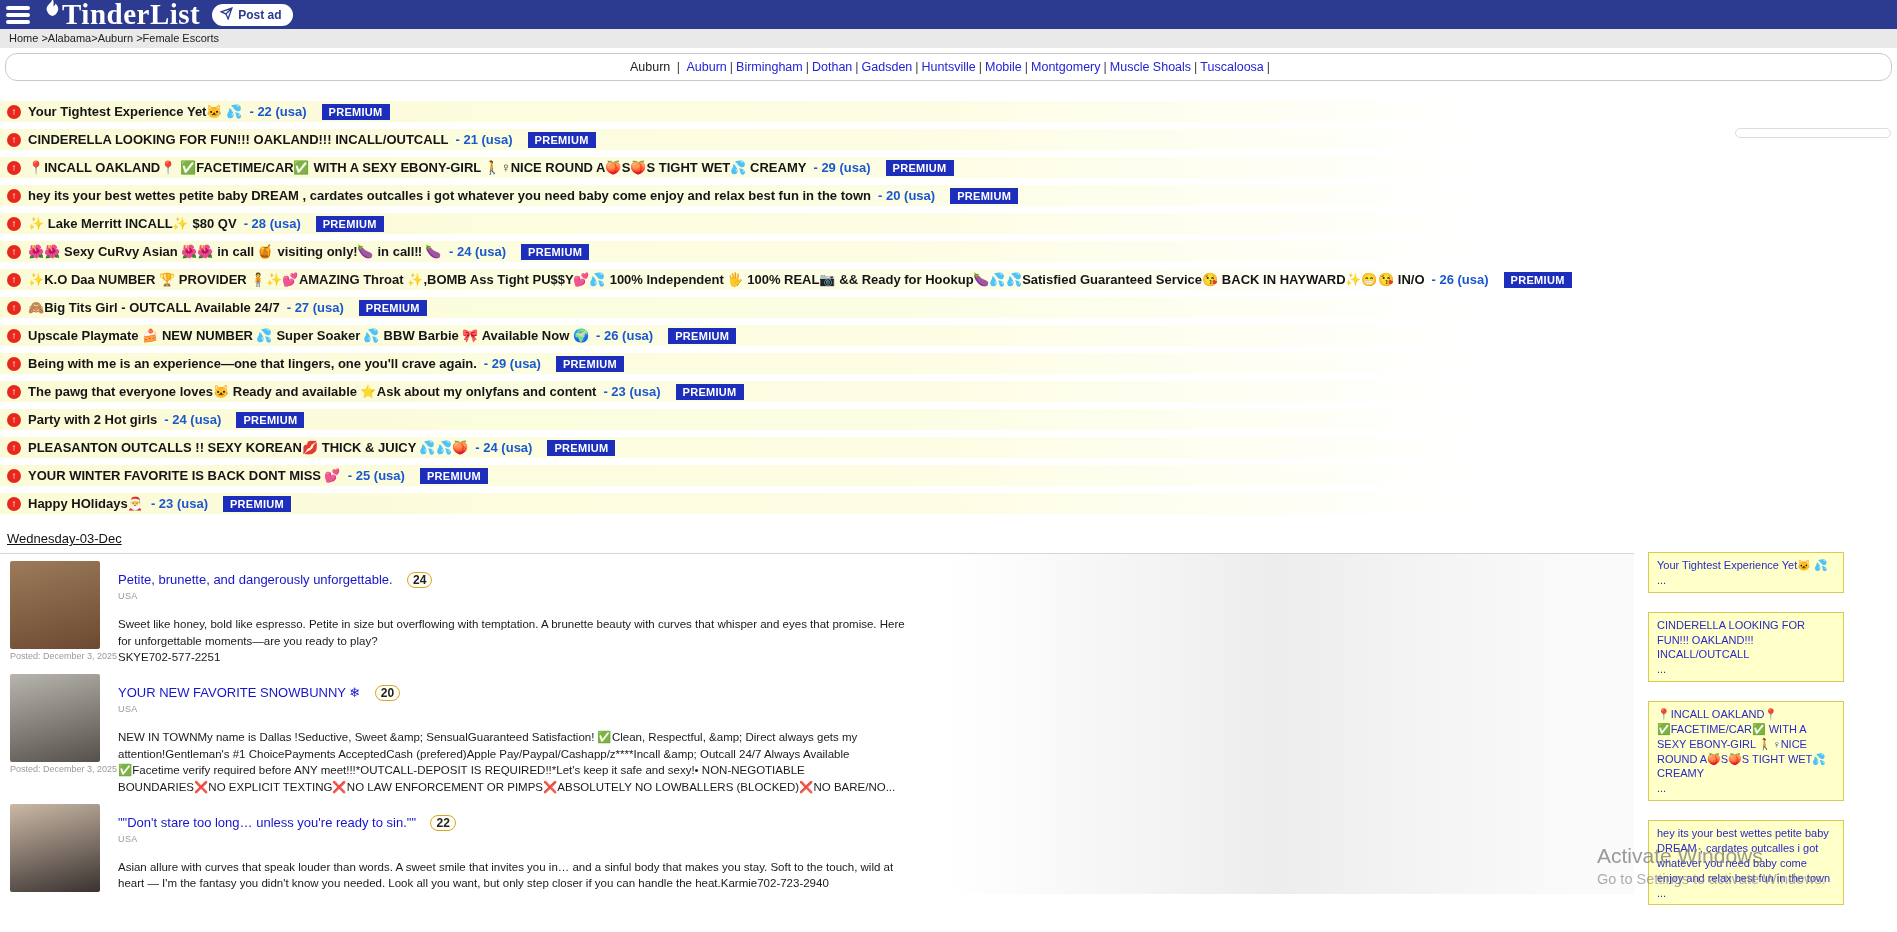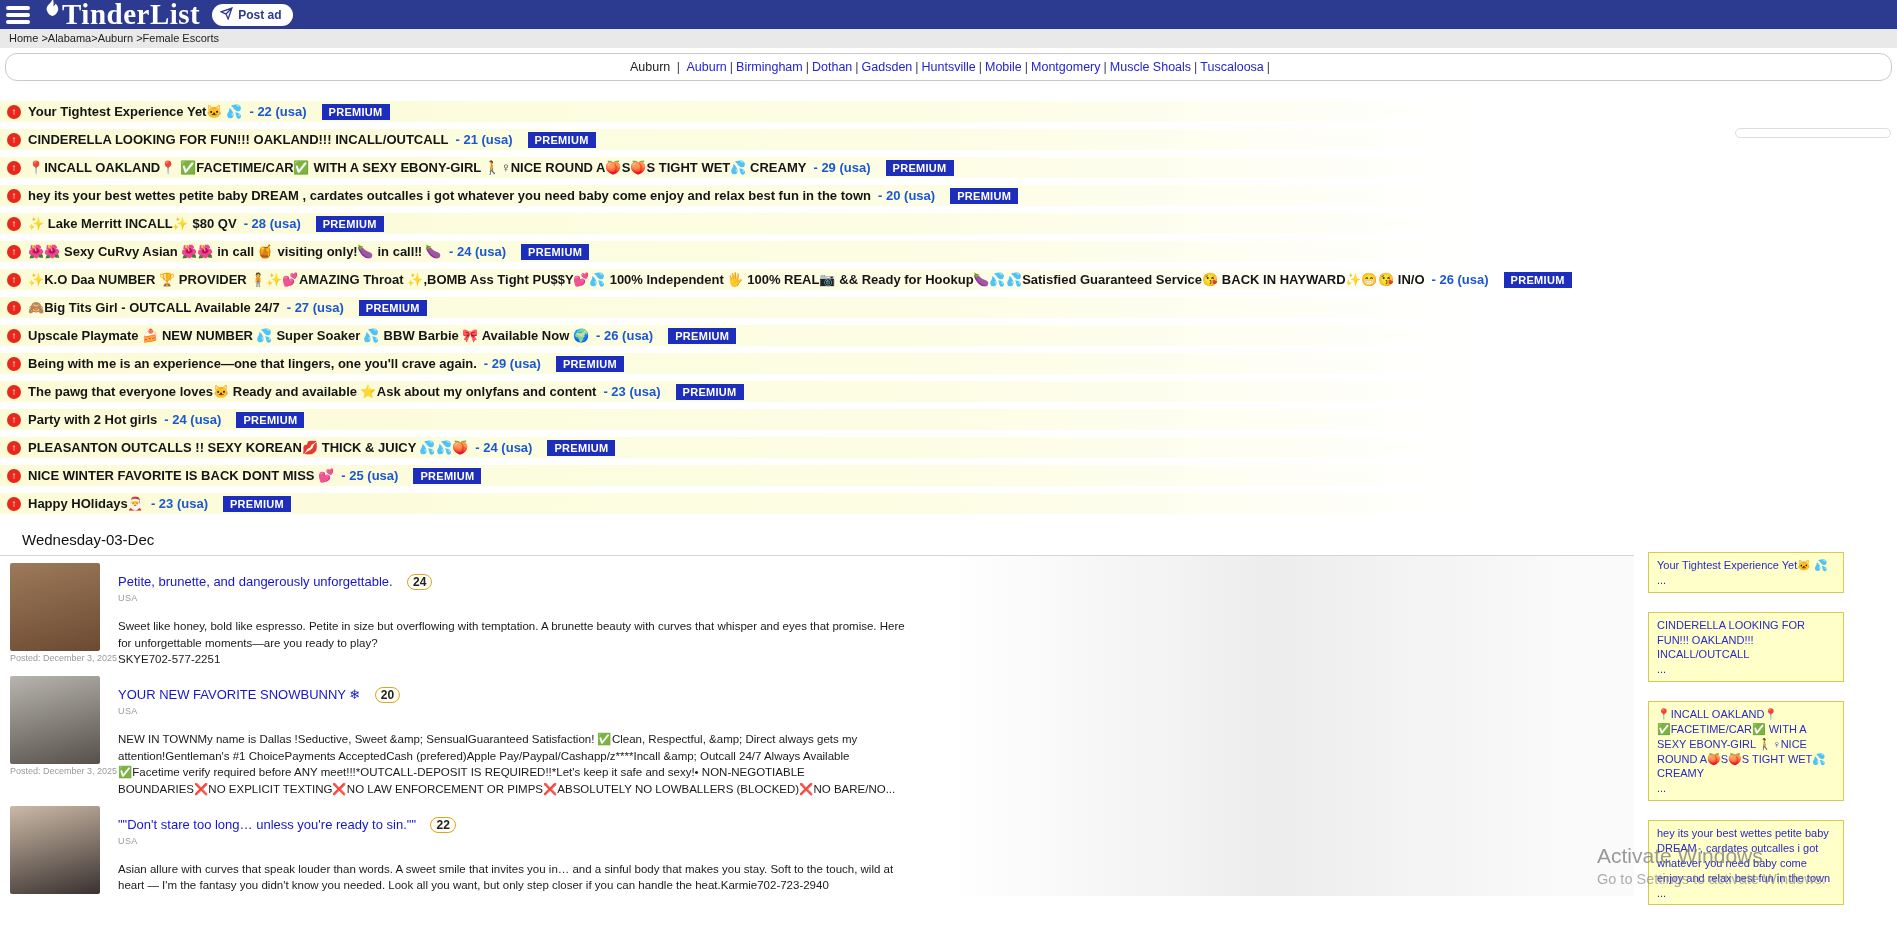--- a/index.html
+++ b/index.html
@@ -35,22 +35,22 @@
     background:linear-gradient(to right,#fbfbd7 0%,#fdfde5 50%,rgba(255,255,255,0) 78%); white-space:nowrap; }
   .up { width:14px; height:14px; min-width:14px; border-radius:50%; background:#e8281c; color:#fff;
     font-size:10px; line-height:14px; text-align:center; font-weight:bold; }
   .ptitle { font-weight:bold; font-size:13px; color:#151515; cursor:pointer; }
   .pmeta  { font-weight:bold; font-size:13px; color:#1b58d0; }
   .pbadge { background:#1d2ebc; color:#fff; font-size:11px; font-weight:bold; padding:2px 7px;
     border-radius:0; margin-left:8px; letter-spacing:0.3px; cursor:pointer; }
 
   
   .main { position:relative; margin-top:4px; }
-  .day-header { font-size:15px; color:#111; padding:10px 0 7px 22px; border-bottom:1px solid #d5d5d5;
-    width:1634px; }
+  .day-header { font-size:13px; color:#111; padding:10px 0 7px 7px; border-bottom:1px solid #d5d5d5;
+    width:1634px;text-decoration:underline; }
   .listings { width:1634px; background:linear-gradient(to right,#ffffff 58%,#ededed 78%,#fafafa 96%); }
   .listing { display:flex; gap:16px; padding:7px 0 1px 10px; min-height:97px; }
   .lthumb-col { width:92px; min-width:92px; }
   .lthumb { width:90px; height:88px; border-radius:2px; cursor:pointer; }
   .lposted { font-size:9px; color:#9a9a9a; margin-top:2px; white-space:nowrap; }
   .lbody { padding-top:9px; }
   .ltitle { font-size:13px; color:#1515cc; cursor:pointer; display:inline-block; }
   .lage { display:inline-block; border:1px solid #dca520; border-radius:8px; padding:0 5px; font-size:12px;
     color:#222; background:#fffef6; margin-left:10px; font-weight:bold; }
   .lcountry { font-size:9px; color:#999; margin-top:3px; letter-spacing:0.4px; }
@@ -194,21 +194,21 @@
 
       <div class="prow">
         <span class="up">↑</span>
         <span class="ptitle">PLEASANTON OUTCALLS !! SEXY KOREAN💋 THICK &amp; JUICY 💦💦🍑</span>
         <span class="pmeta">- 24 (usa)</span>
         <span class="pbadge">PREMIUM</span>
       </div>
 
       <div class="prow">
         <span class="up">↑</span>
-        <span class="ptitle">NICE WINTER FAVORITE IS BACK DONT MISS 💕</span>
+        <span class="ptitle">YOUR WINTER FAVORITE IS BACK DONT MISS 💕</span>
         <span class="pmeta">- 25 (usa)</span>
         <span class="pbadge">PREMIUM</span>
       </div>
 
       <div class="prow">
         <span class="up">↑</span>
         <span class="ptitle">Happy HOlidays🎅</span>
         <span class="pmeta">- 23 (usa)</span>
         <span class="pbadge">PREMIUM</span>
       </div>

